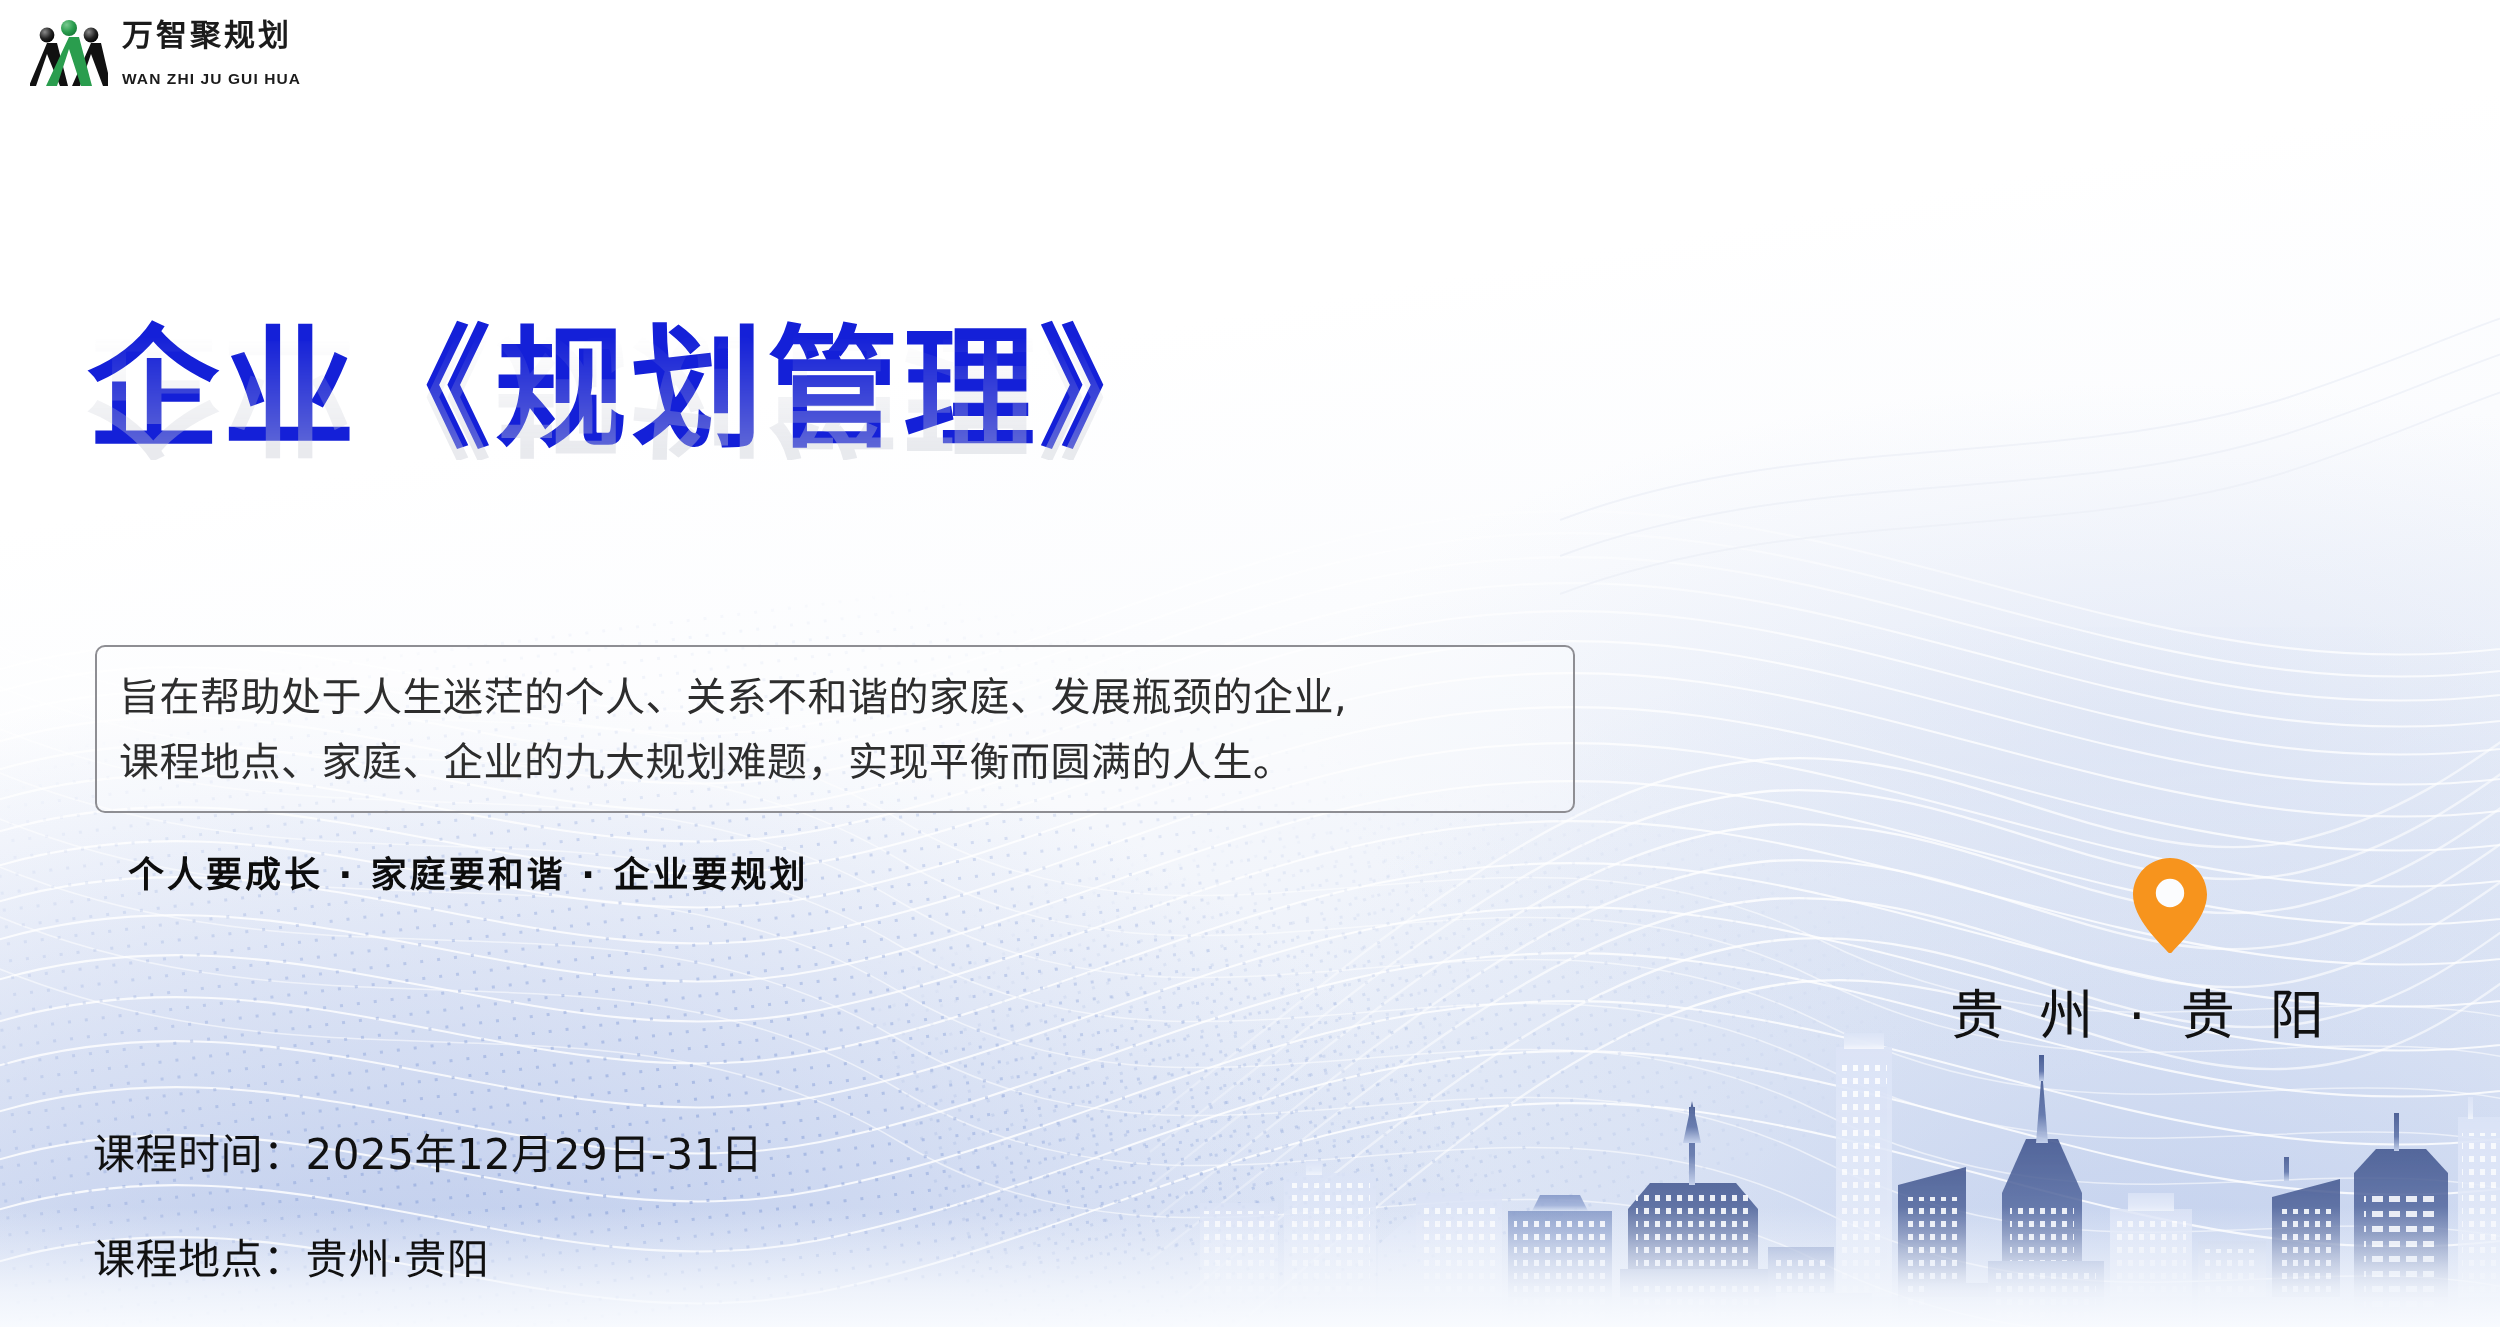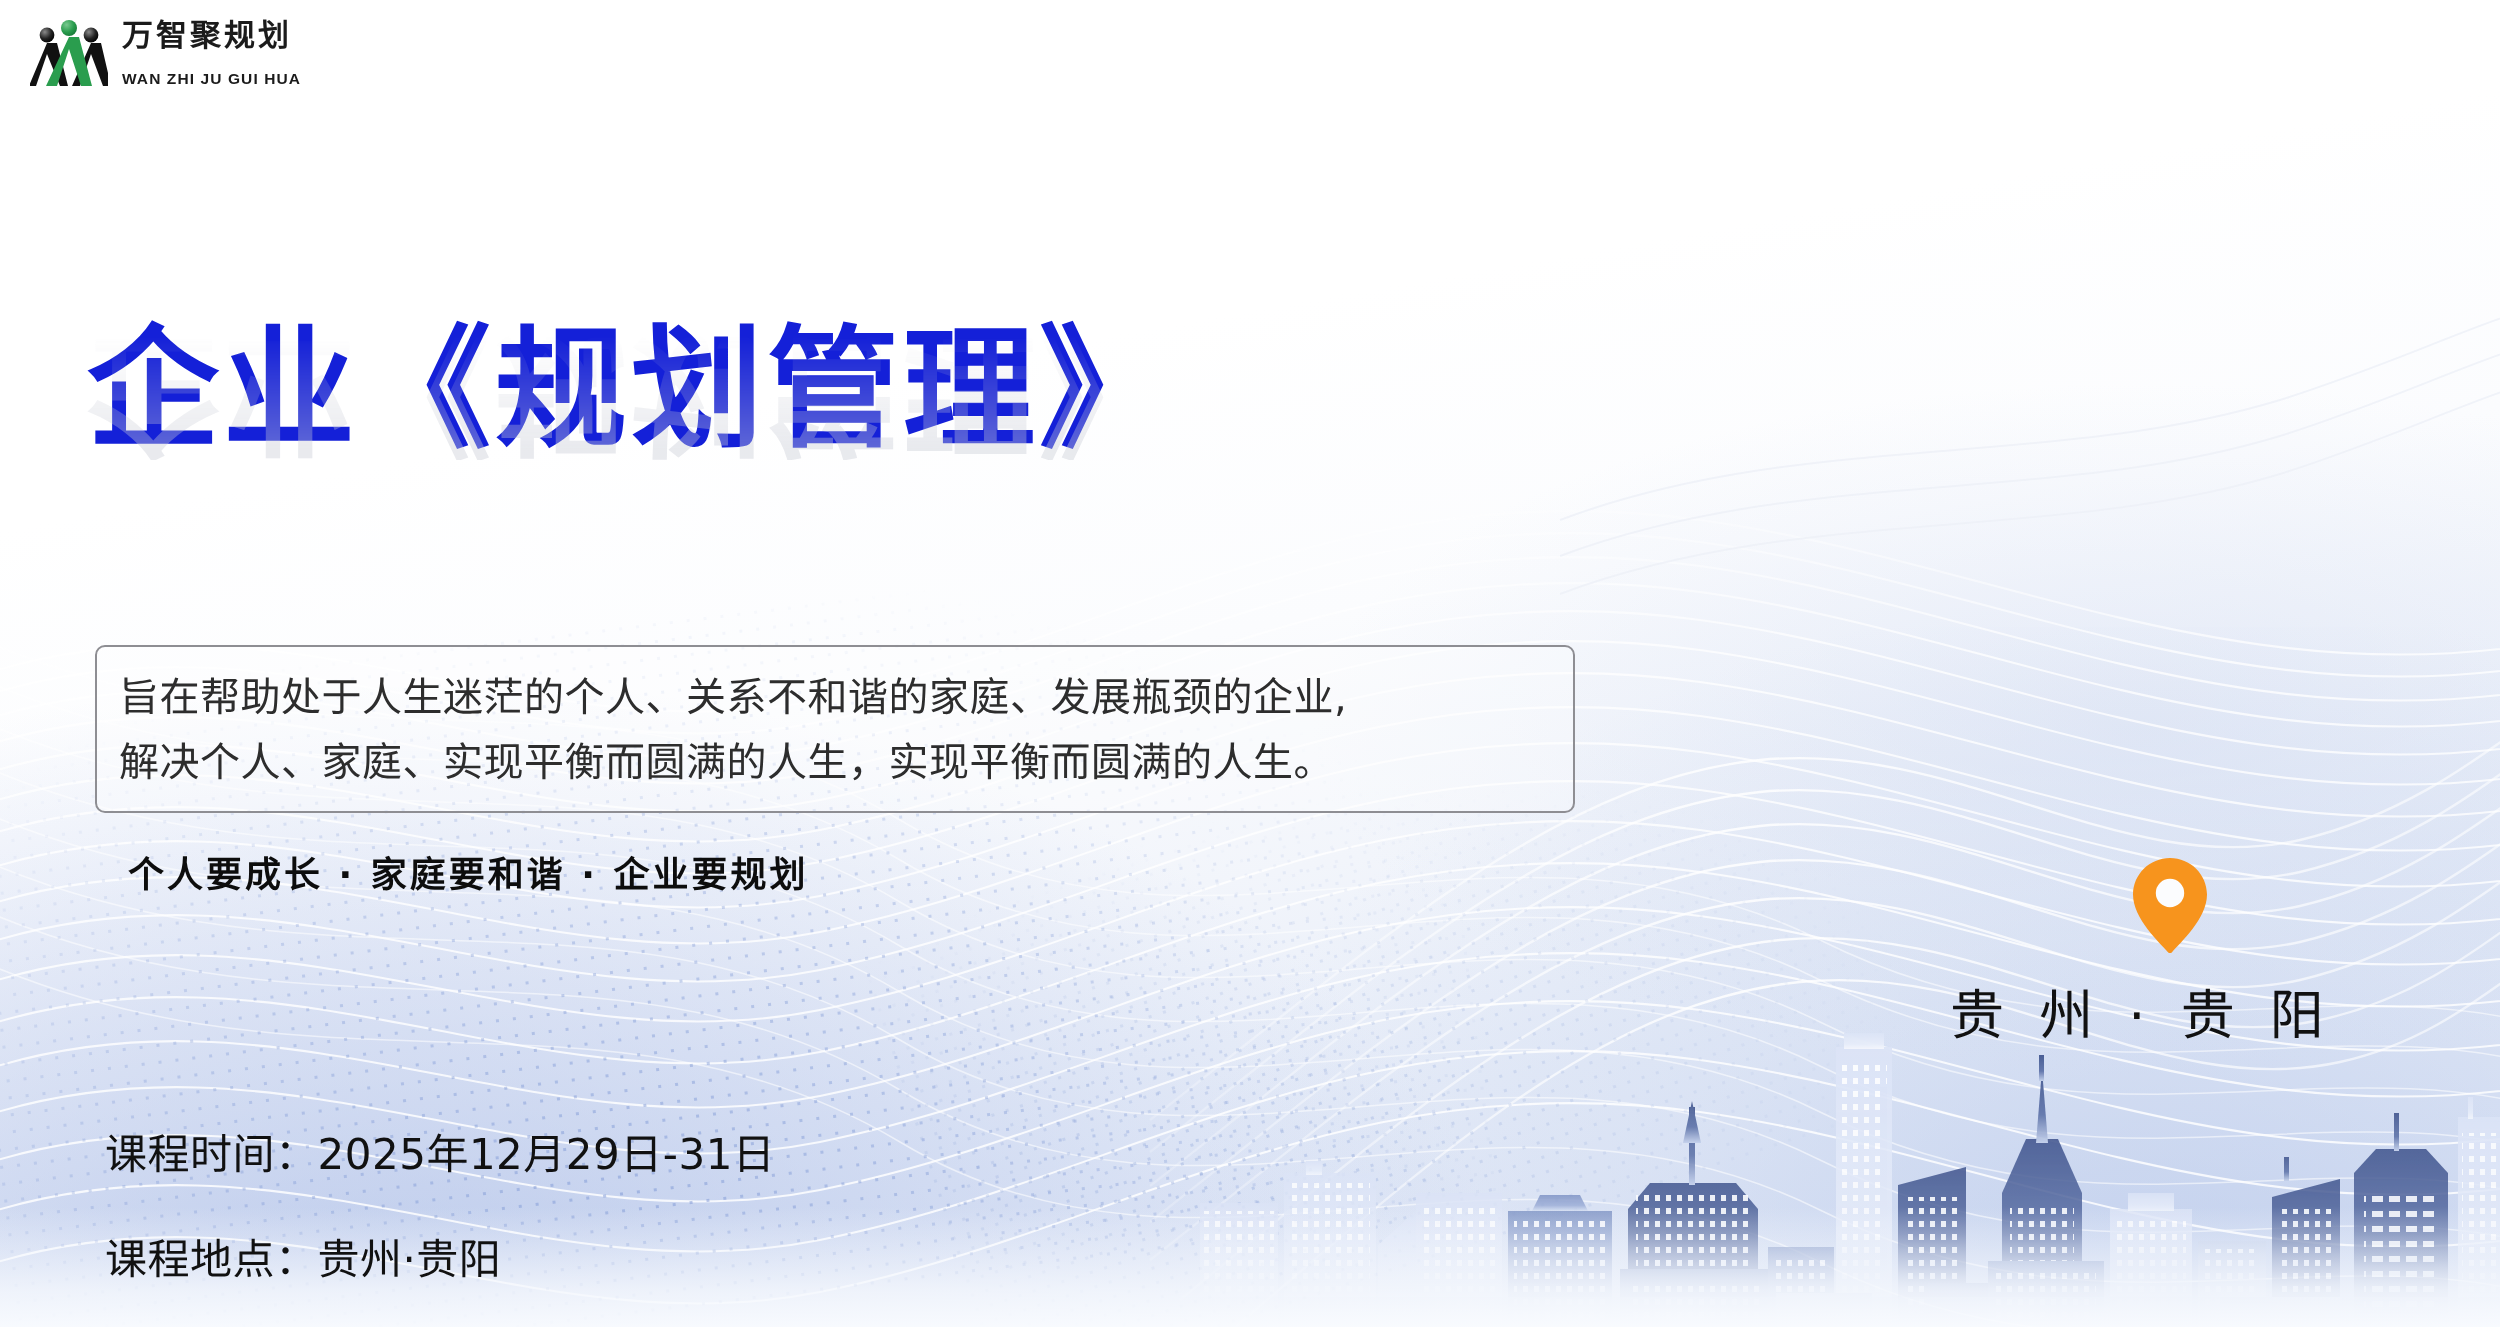--- a/index.html
+++ b/index.html
@@ -118,21 +118,21 @@
 
   
   .slogan {
     position:absolute; left:128px; top:845px;
     font-family:"DejaVu Sans","Liberation Sans",sans-serif;
     font-size:36px; font-weight:700; color:#0d0d0d;
     letter-spacing:3px; white-space:nowrap;
   }
 
   
-  .info { position:absolute; left:105px; top:1120px; }
+  .info { position:absolute; left:93px; top:1120px; }
   .info-line {
     font-family:"DejaVu Sans","Liberation Sans",sans-serif;
     font-size:42px; font-weight:400; color:#111111;
     letter-spacing:.5px; white-space:nowrap;
   }
   .info-line + .info-line { margin-top:44px; }
 
   
   .location {
     position:absolute; left:1950px; top:855px;
@@ -369,21 +369,21 @@
     </div>
   </div>
 
   <div class="title-wrap">
     <div class="title-main">企业《规划管理》</div>
     <div class="title-reflect">企业《规划管理》</div>
   </div>
 
   <div class="desc-box">
     <div class="desc-line">旨在帮助处于人生迷茫的个人、关系不和谐的家庭、发展瓶颈的企业,</div>
-    <div class="desc-line">解决个人、家庭、实现平衡而圆满的人生，实现平衡而圆满的人生。</div>
+    <div class="desc-line">课程地点、家庭、企业的九大规划难题，实现平衡而圆满的人生。</div>
   </div>
 
   <div class="slogan">个人要成长 · 家庭要和谐 · 企业要规划</div>
 
   <div class="info">
     <div class="info-line">课程时间：2025年12月29日-31日</div>
     <div class="info-line">课程地点：贵州·贵阳</div>
   </div>
 
   <div class="location">

